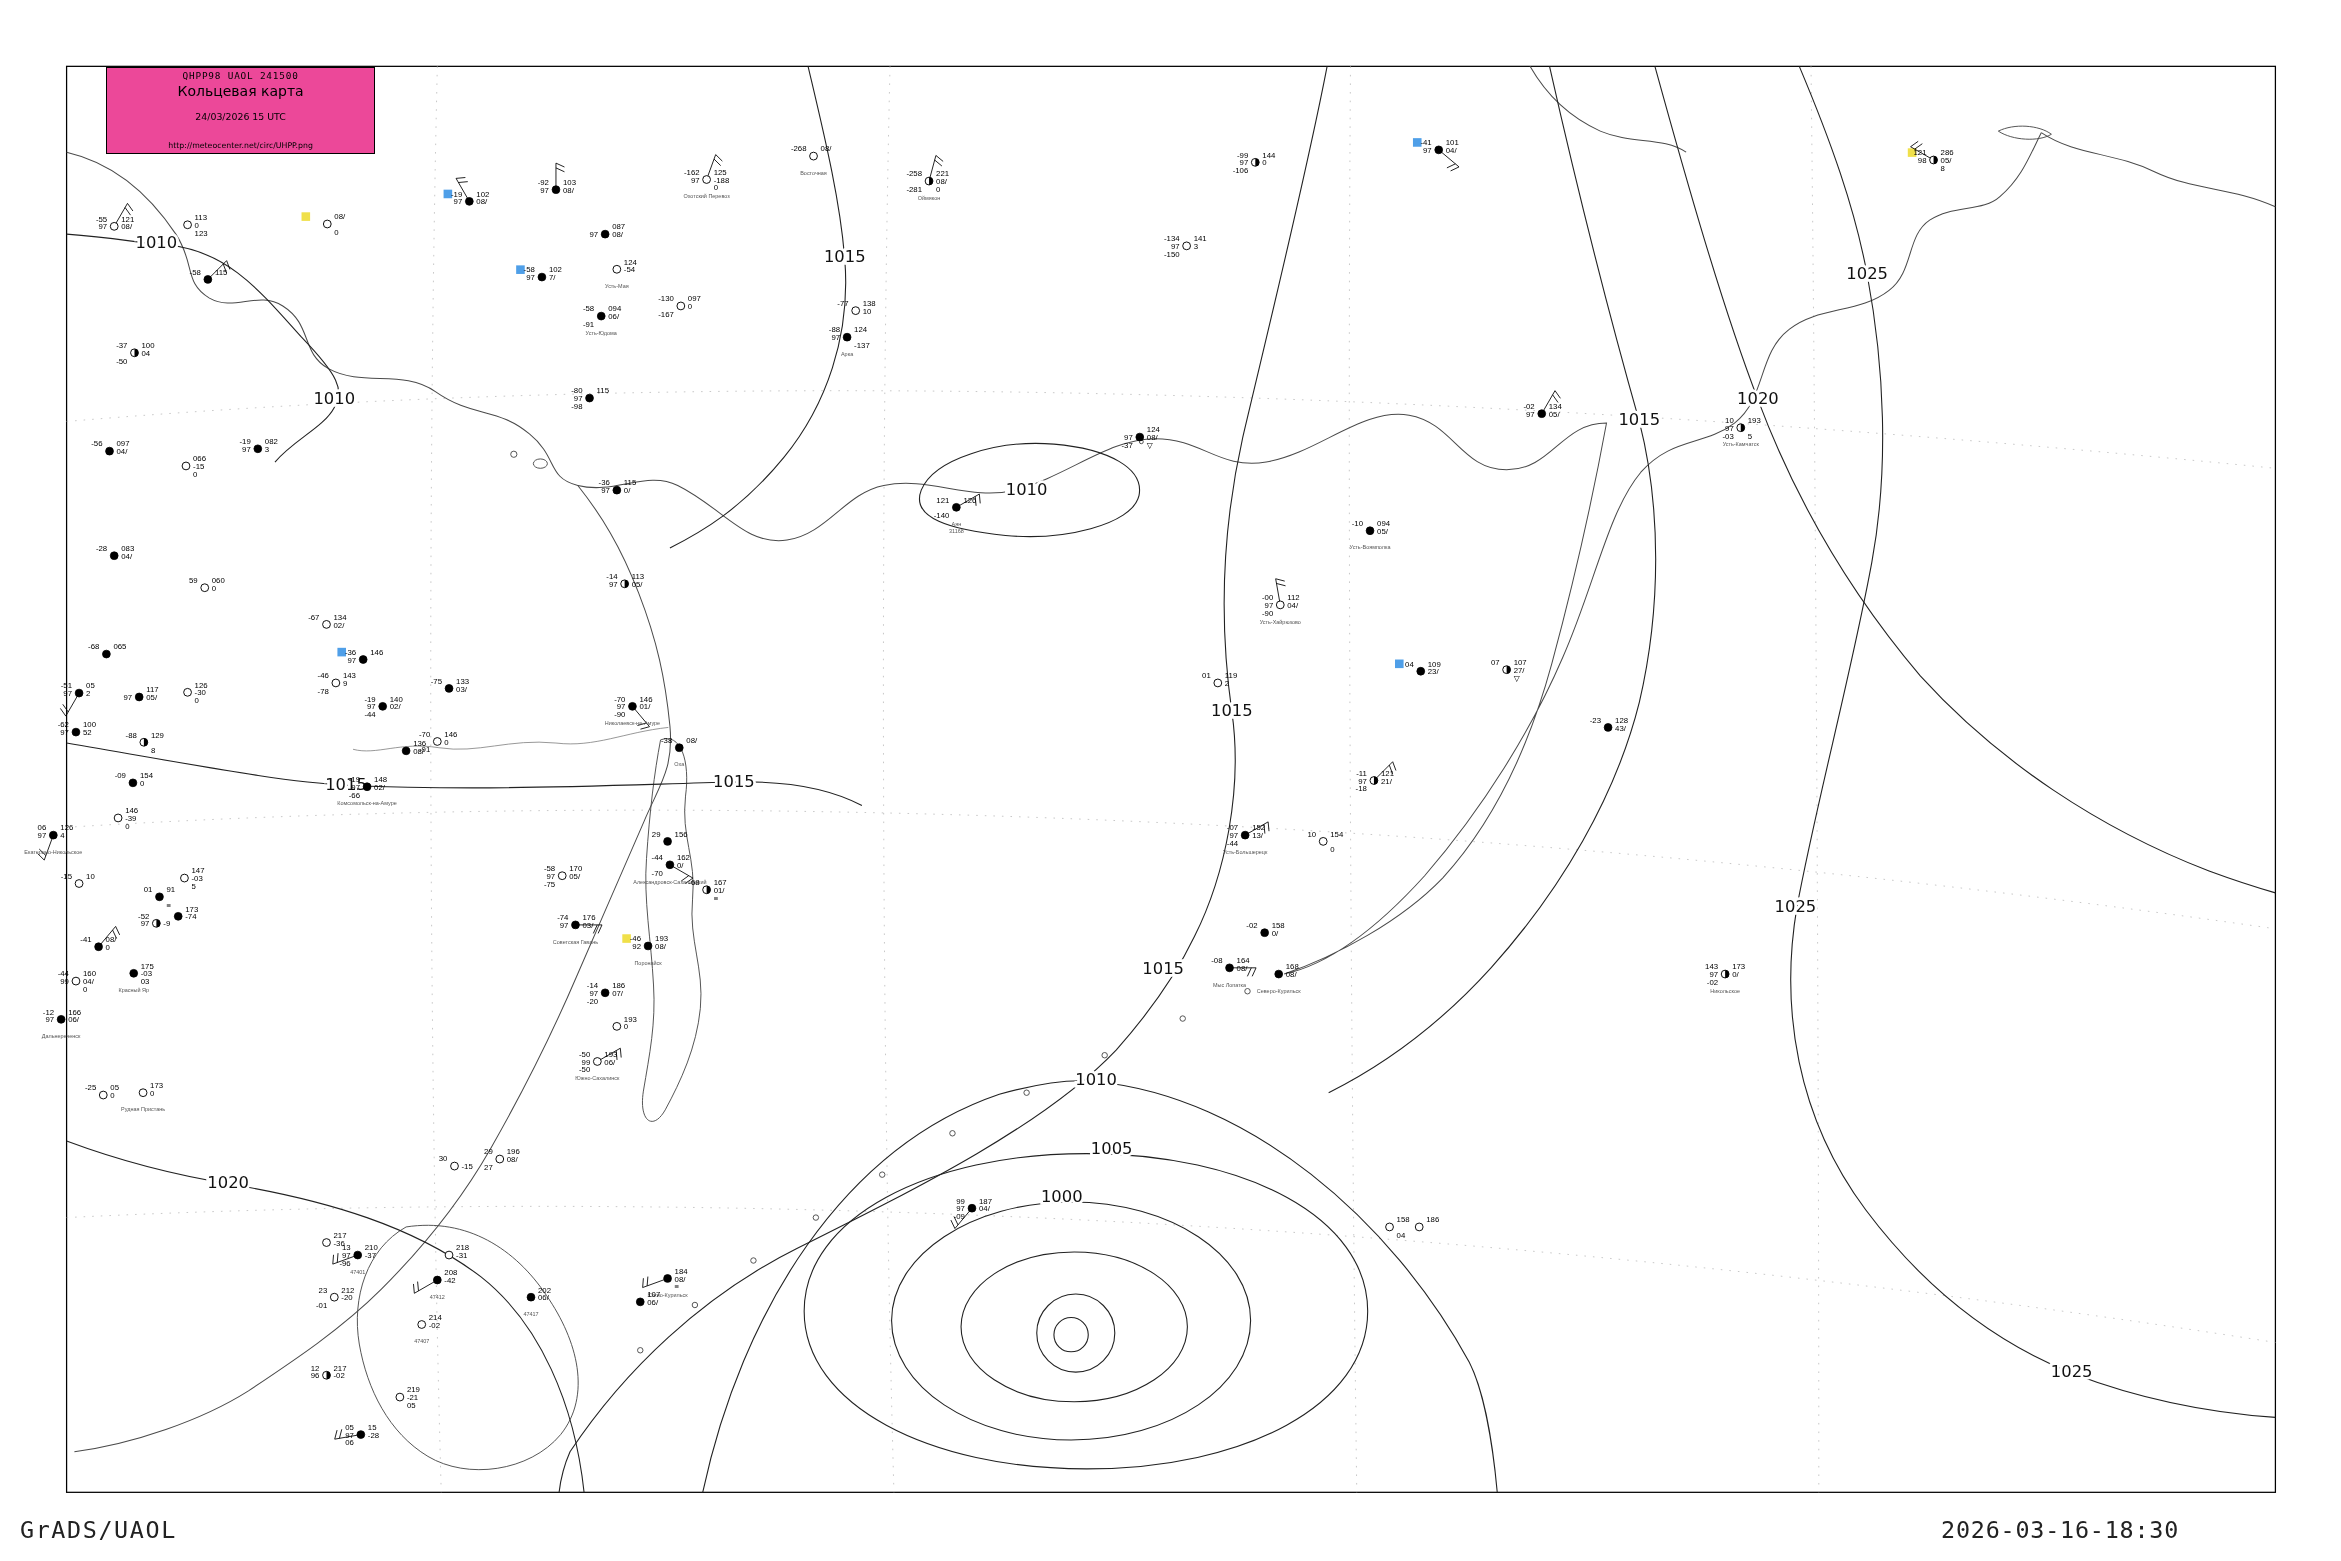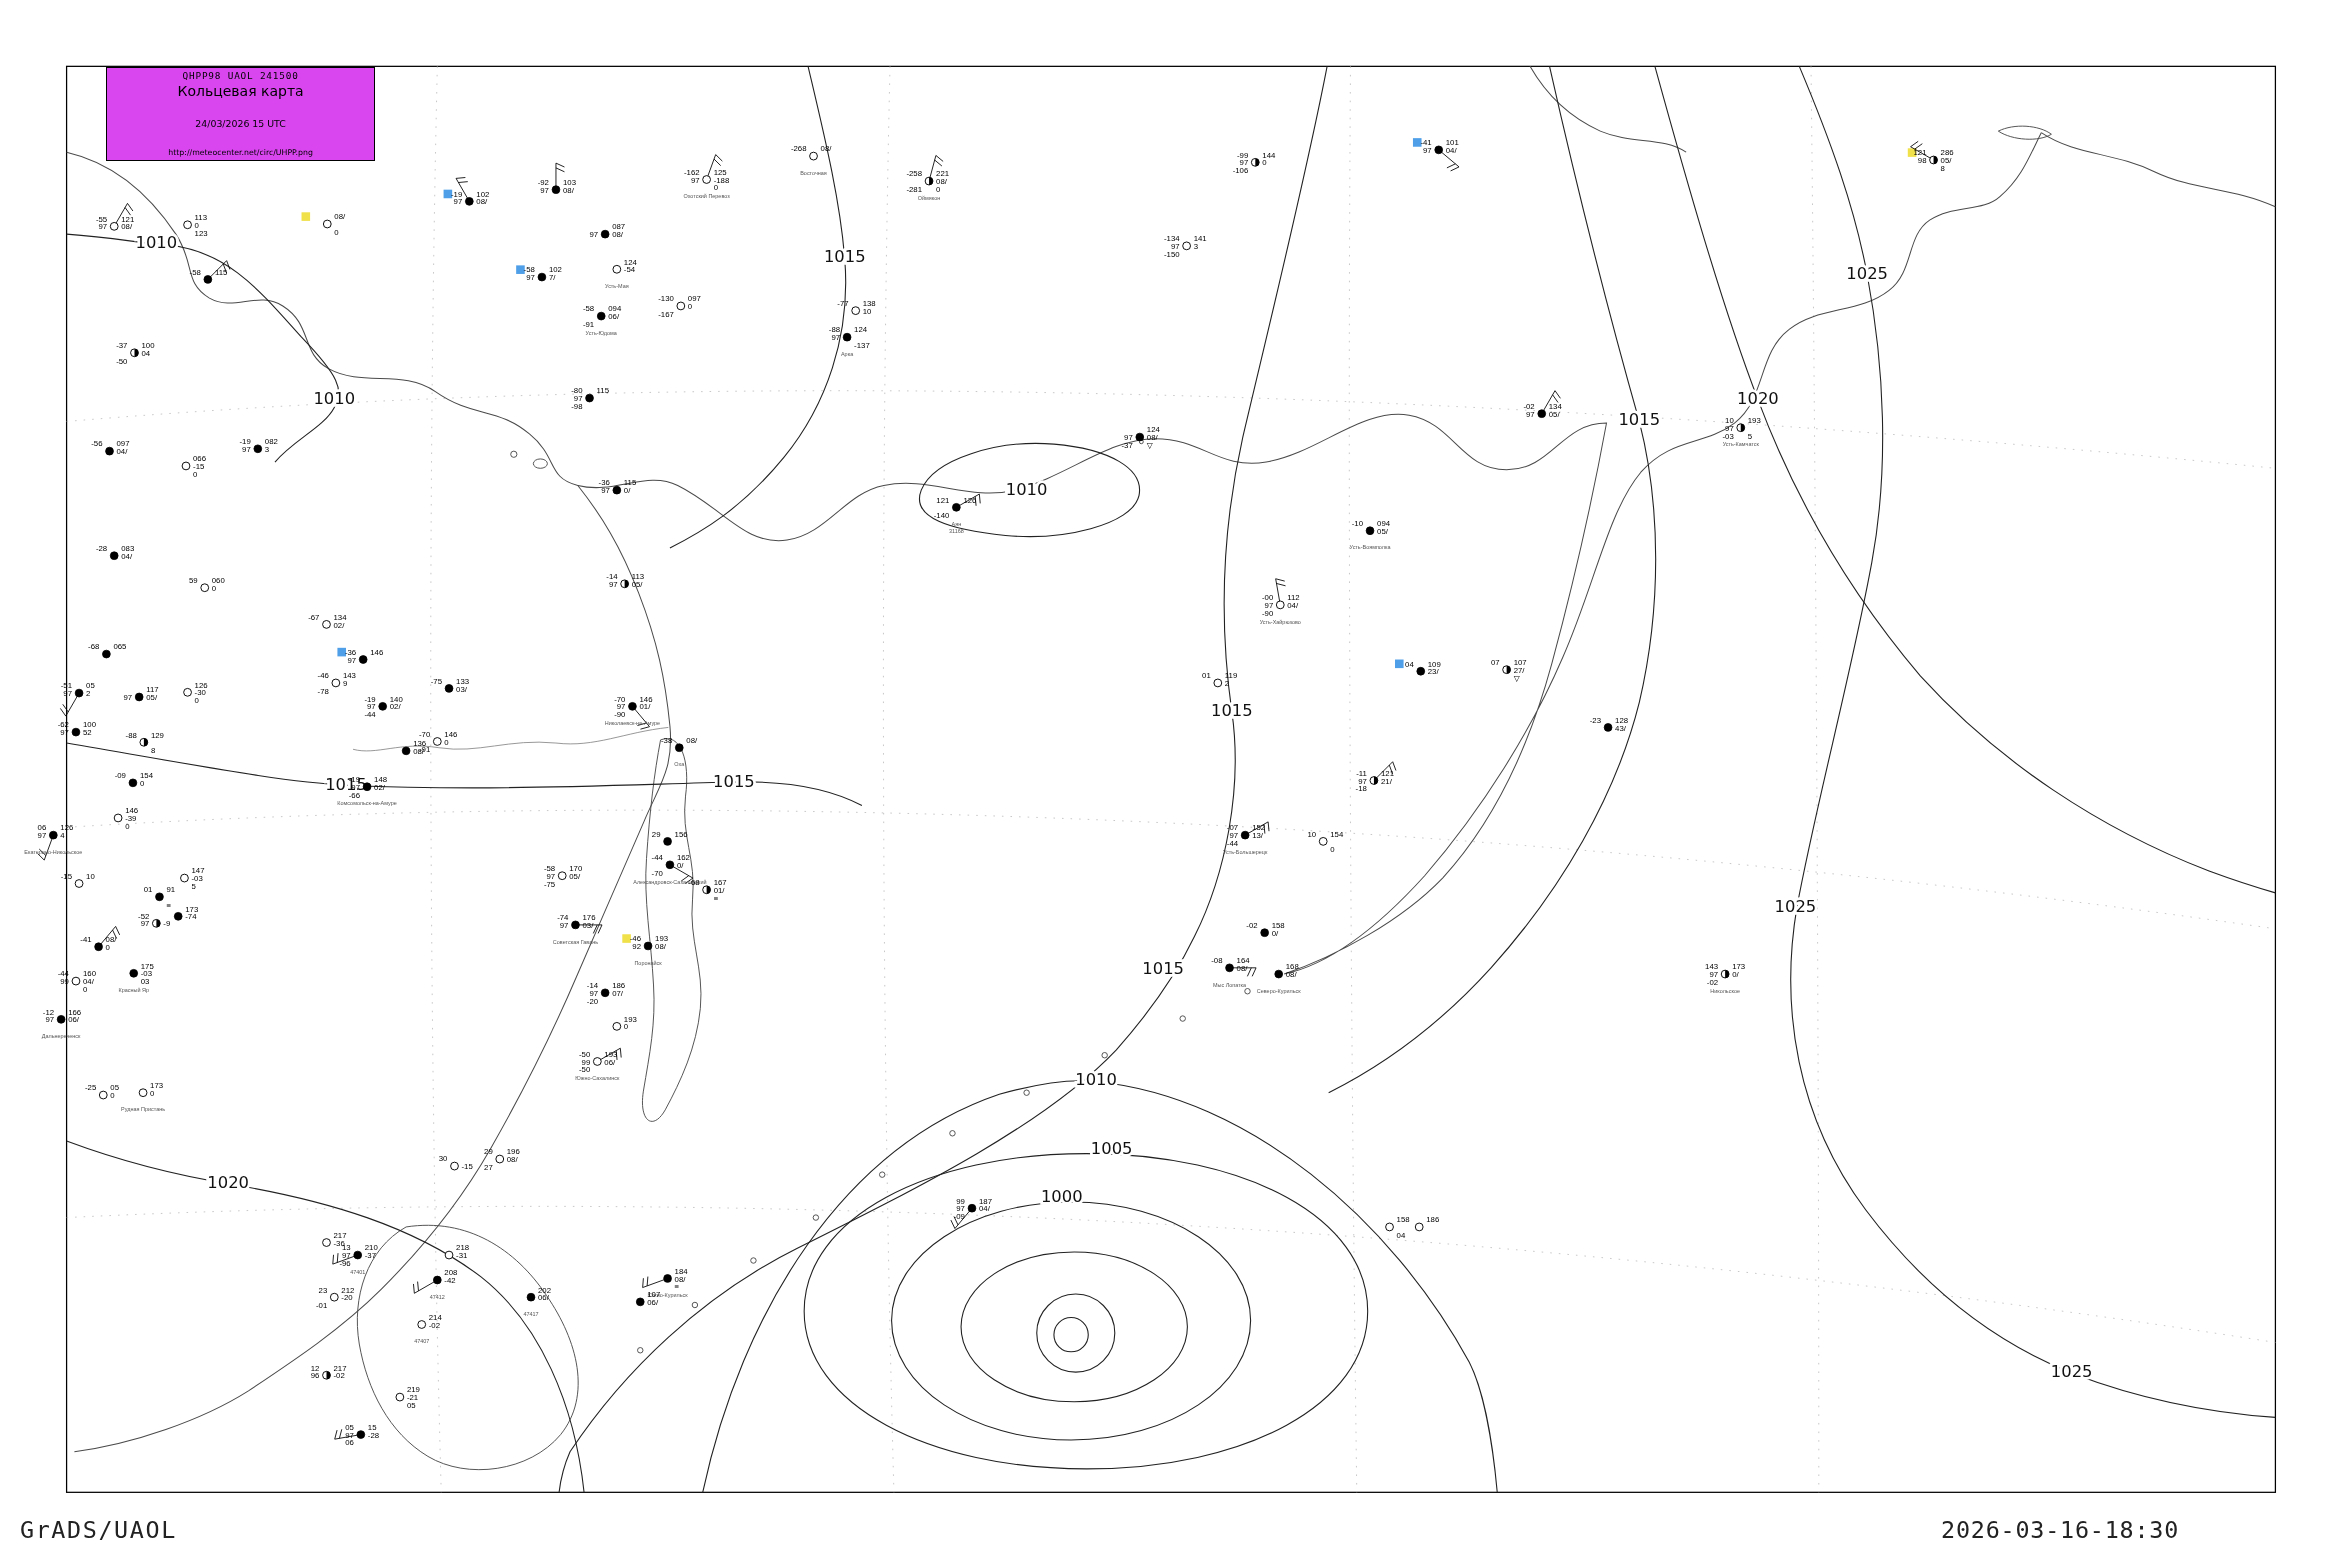--- a/index.html
+++ b/index.html
@@ -13,24 +13,24 @@
   .grat{fill:none;stroke:#b8b8b8;stroke-width:1px;stroke-dasharray:2 9;}
   .map-border{fill:none;stroke:#000;stroke-width:1.6px;}
   .iso{font:21px "DejaVu Sans",sans-serif;fill:#111;stroke:#ffffff;stroke-width:7px;
        paint-order:stroke;text-anchor:middle;}
   .station text{font:10px "Liberation Sans",sans-serif;fill:#000;stroke:none;}
   .station text.st-name{font-size:7px;fill:#555;text-anchor:middle;}
   .st-f{fill:#000;stroke:#000;stroke-width:1px;}
   .st-o{fill:#fff;stroke:#000;stroke-width:1.2px;}
   .barb{stroke:#000;stroke-width:1.1px;}
   .header-box{position:absolute;left:106px;top:67px;width:261px;z-index:3;
-              background:#d946ef;border:0.8px solid #000;text-align:center;padding:2.3px 3.1px 3.1px 3.1px;}
+              background:#ec4899;border:0.8px solid #000;text-align:center;padding:2.3px 3.1px 3.1px 3.1px;}
   .hb-line1{font:9.4px "DejaVu Sans Mono",monospace;color:#000;letter-spacing:0.8px;}
   .hb-title{font:14px "DejaVu Sans",sans-serif;color:#000;margin-top:1.6px;}
-  .hb-date{font:9.4px "DejaVu Sans",sans-serif;color:#000;margin-top:19px;}
+  .hb-date{font:9.4px "DejaVu Sans",sans-serif;color:#000;margin-top:12px;}
   .hb-url{font:7.8px "DejaVu Sans",sans-serif;color:#000;margin-top:19px;}
   .footer-left{position:absolute;left:20px;top:1516px;z-index:3;
                font:23.4px "DejaVu Sans Mono",monospace;color:#222;letter-spacing:1.6px;}
   .footer-right{position:absolute;left:1941px;top:1516px;z-index:3;
                 font:23.4px "DejaVu Sans Mono",monospace;color:#222;letter-spacing:0.8px;}
 </style>
 </head>
 <body>
 
 <div class="page">

